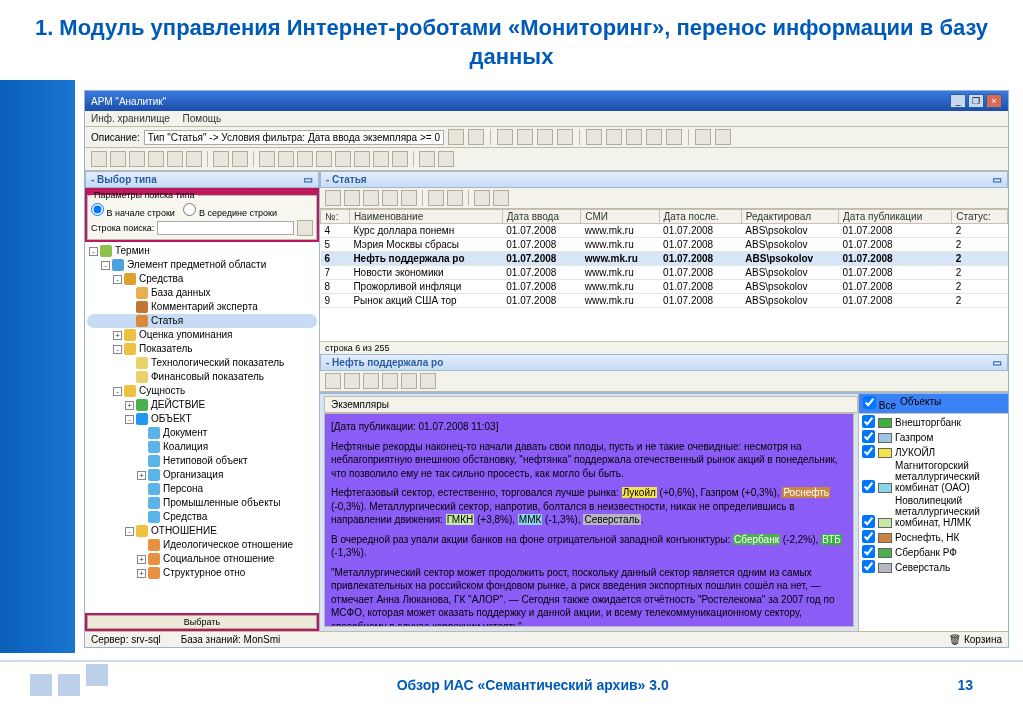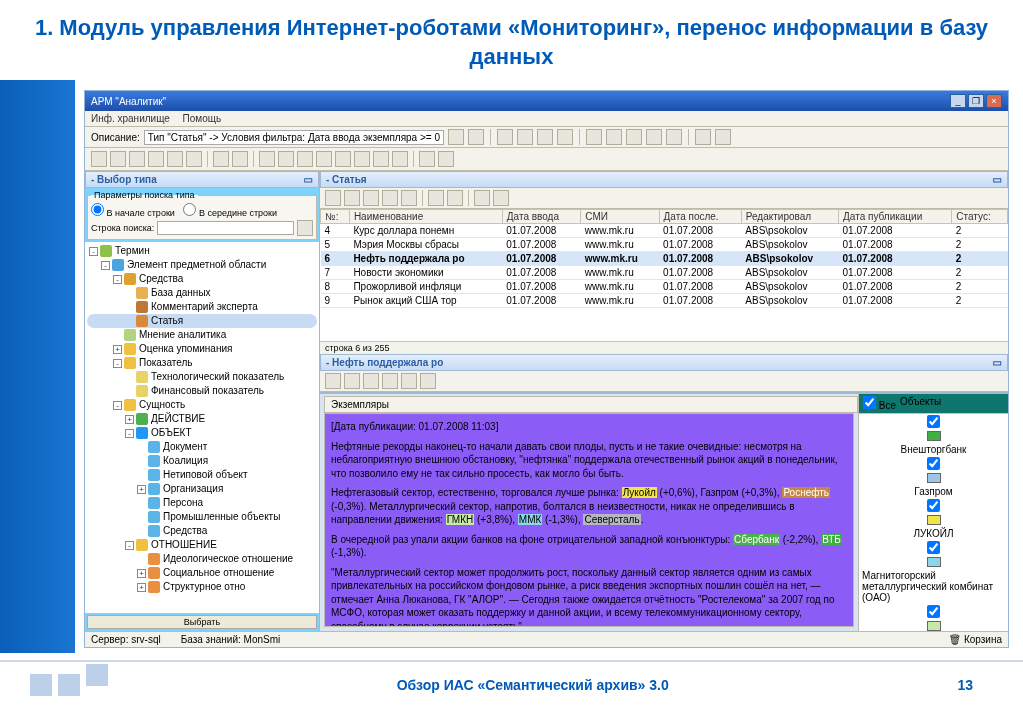--- a/index.html
+++ b/index.html
@@ -12,21 +12,21 @@
 .titlebar .wbtn { width: 16px; height: 14px; background: #c6d8ef; border: 1px solid #2b5da3; font-size: 9px; display: flex; align-items: center; justify-content: center; color: #000; }
 .titlebar .wbtn.cl { background: #d86b52; color: #fff; }
 .menubar { background: #f3f2eb; padding: 2px 6px; border-bottom: 1px solid #bfbaaa; }
 .menubar span { margin-right: 10px; color: #333; cursor: pointer; }
 .filterbar { background: #f3f2eb; padding: 2px 6px; border-bottom: 1px solid #bfbaaa; display: flex; align-items: center; gap: 4px; }
 .filterbar input { width: 300px; font-size: 10px; padding: 1px 3px; border: 1px solid #a9a9a9; }
 .toolbar { background: #f3f2eb; padding: 3px 6px; border-bottom: 1px solid #bfbaaa; display: flex; align-items: center; gap: 3px; flex-wrap: wrap; }
 .ticon { width: 16px; height: 16px; background: #e8e6dc; border: 1px solid #b0ad9b; display: inline-block; cursor: pointer; }
 .tsep { width: 1px; height: 16px; background: #bfbaaa; margin: 0 2px; }
 .main-area { flex: 1; display: flex; overflow: hidden; background: #d8e4f2; }
-.left-pane { width: 235px; display: flex; flex-direction: column; border-right: 1px solid #9fb8d4; background: #7dd3fc; }
+.left-pane { width: 235px; display: flex; flex-direction: column; border-right: 1px solid #9fb8d4; background: #be185d; }
 .pane-header { background: linear-gradient(#e4eefc, #c7dbf5); border: 1px solid #9fb8d4; padding: 2px 5px; font-weight: bold; color: #2b5da3; display: flex; align-items: center; justify-content: space-between; }
 .param-panel { border: 1px solid #bfbaaa; margin: 2px; padding: 3px; font-size: 9px; background: #f7f6f0; }
 .param-panel legend { font-size: 9px; padding: 0 3px; }
 .param-panel label { margin-right: 6px; }
 .search-row { display: flex; align-items: center; gap: 3px; margin-top: 2px; }
 .search-row input { flex: 1; font-size: 9px; border: 1px solid #a9a9a9; padding: 1px 2px; }
 .tree { flex: 1; overflow: auto; padding: 2px; background: #fff; font-size: 10px; line-height: 14px; }
 .tree .node { display: flex; align-items: center; padding: 0 2px; white-space: nowrap; cursor: pointer; }
 .tree .exp { width: 9px; height: 9px; border: 1px solid #888; margin-right: 2px; font-size: 8px; line-height: 7px; text-align: center; background: #fff; color: #333; }
 .tree .gap { display: inline-block; }
@@ -41,22 +41,22 @@
 table.dg td { border-bottom: 1px solid #e8e6dc; padding: 1px 4px; white-space: nowrap; }
 table.dg tr.selrow { background: #d6e5f7; font-weight: bold; }
 .grid-footer { background: #f3f2eb; border-top: 1px solid #c7c3b4; padding: 1px 5px; font-size: 9px; }
 .article-pane { flex: 1; display: flex; border-top: 2px solid #9fb8d4; overflow: hidden; }
 .article-body { flex: 1; display: flex; flex-direction: column; overflow: hidden; }
 .tab { background: #f3f2eb; padding: 2px 6px; border: 1px solid #bfbaaa; display: inline-block; font-size: 10px; margin: 2px 0 0 4px; }
 .article-text { flex: 1; overflow: auto; padding: 6px; background: #8b5cf6; border: 1px solid #bfbaaa; margin: 0 4px 4px 4px; font-size: 10px; line-height: 1.35; }
 .article-text p { margin-bottom: 6px; }
 .hl { padding: 0 1px; }
 .objects-pane { width: 150px; border-left: 1px solid #bfbaaa; background: #fff; display: flex; flex-direction: column; font-size: 10px; }
-.obj-head { background: #0f766e; border-bottom: 1px solid #c7c3b4; padding: 2px 4px; display: flex; gap: 4px; }
-.obj-row { display: flex; align-items: center; gap: 3px; padding: 1px 3px; flex-direction: column; }
+.obj-head { background: #3b82f6; border-bottom: 1px solid #c7c3b4; padding: 2px 4px; display: flex; gap: 4px; }
+.obj-row { display: flex; align-items: flex-end; gap: 3px; padding: 1px 3px; }
 .obj-row .sw { width: 14px; height: 10px; border: 1px solid #666; }
 .statusbar { background: #f3f2eb; border-top: 1px solid #bfbaaa; padding: 2px 6px; display: flex; gap: 20px; font-size: 10px; }
 .statusbar .right { margin-left: auto; }
 .footer-slide { position: absolute; bottom: 0; left: 0; right: 0; height: 48px; display: flex; align-items: center; border-top: 2px solid #cfd8e8; }
 .footer-slide .blocks { display: flex; gap: 6px; padding-left: 30px; }
 .footer-slide .blk { width: 22px; height: 22px; background: #bcd0ea; }
 .footer-slide .txt { margin-left: auto; margin-right: auto; color: #005bb8; font-weight: bold; font-size: 14px; }
 .footer-slide .pg { color: #005bb8; font-weight: bold; font-size: 14px; margin-right: 50px; }
 </style>
 </head>
@@ -167,26 +167,20 @@
             <span class="gap" style="width:36px"></span>
             <span style="width:11px;display:inline-block"></span>
             <span class="tic" style="background:#c07733"></span>
             <span>Комментарий эксперта</span>
           </div>
           <div class="node sel">
             <span class="gap" style="width:36px"></span>
             <span style="width:11px;display:inline-block"></span>
             <span class="tic" style="background:#d88a3a"></span>
             <span>Статья</span>
-          </div>
-          <div class="node">
-            <span class="gap" style="width:24px"></span>
-            <span style="width:11px;display:inline-block"></span>
-            <span class="tic" style="background:#b2d480"></span>
-            <span>Мнение аналитика</span>
           </div>
           <div class="node">
             <span class="gap" style="width:24px"></span>
             <span class="exp">+</span>
             <span class="tic" style="background:#f0c040"></span>
             <span>Оценка упоминания</span>
           </div>
           <div class="node">
             <span class="gap" style="width:24px"></span>
             <span class="exp">-</span>

